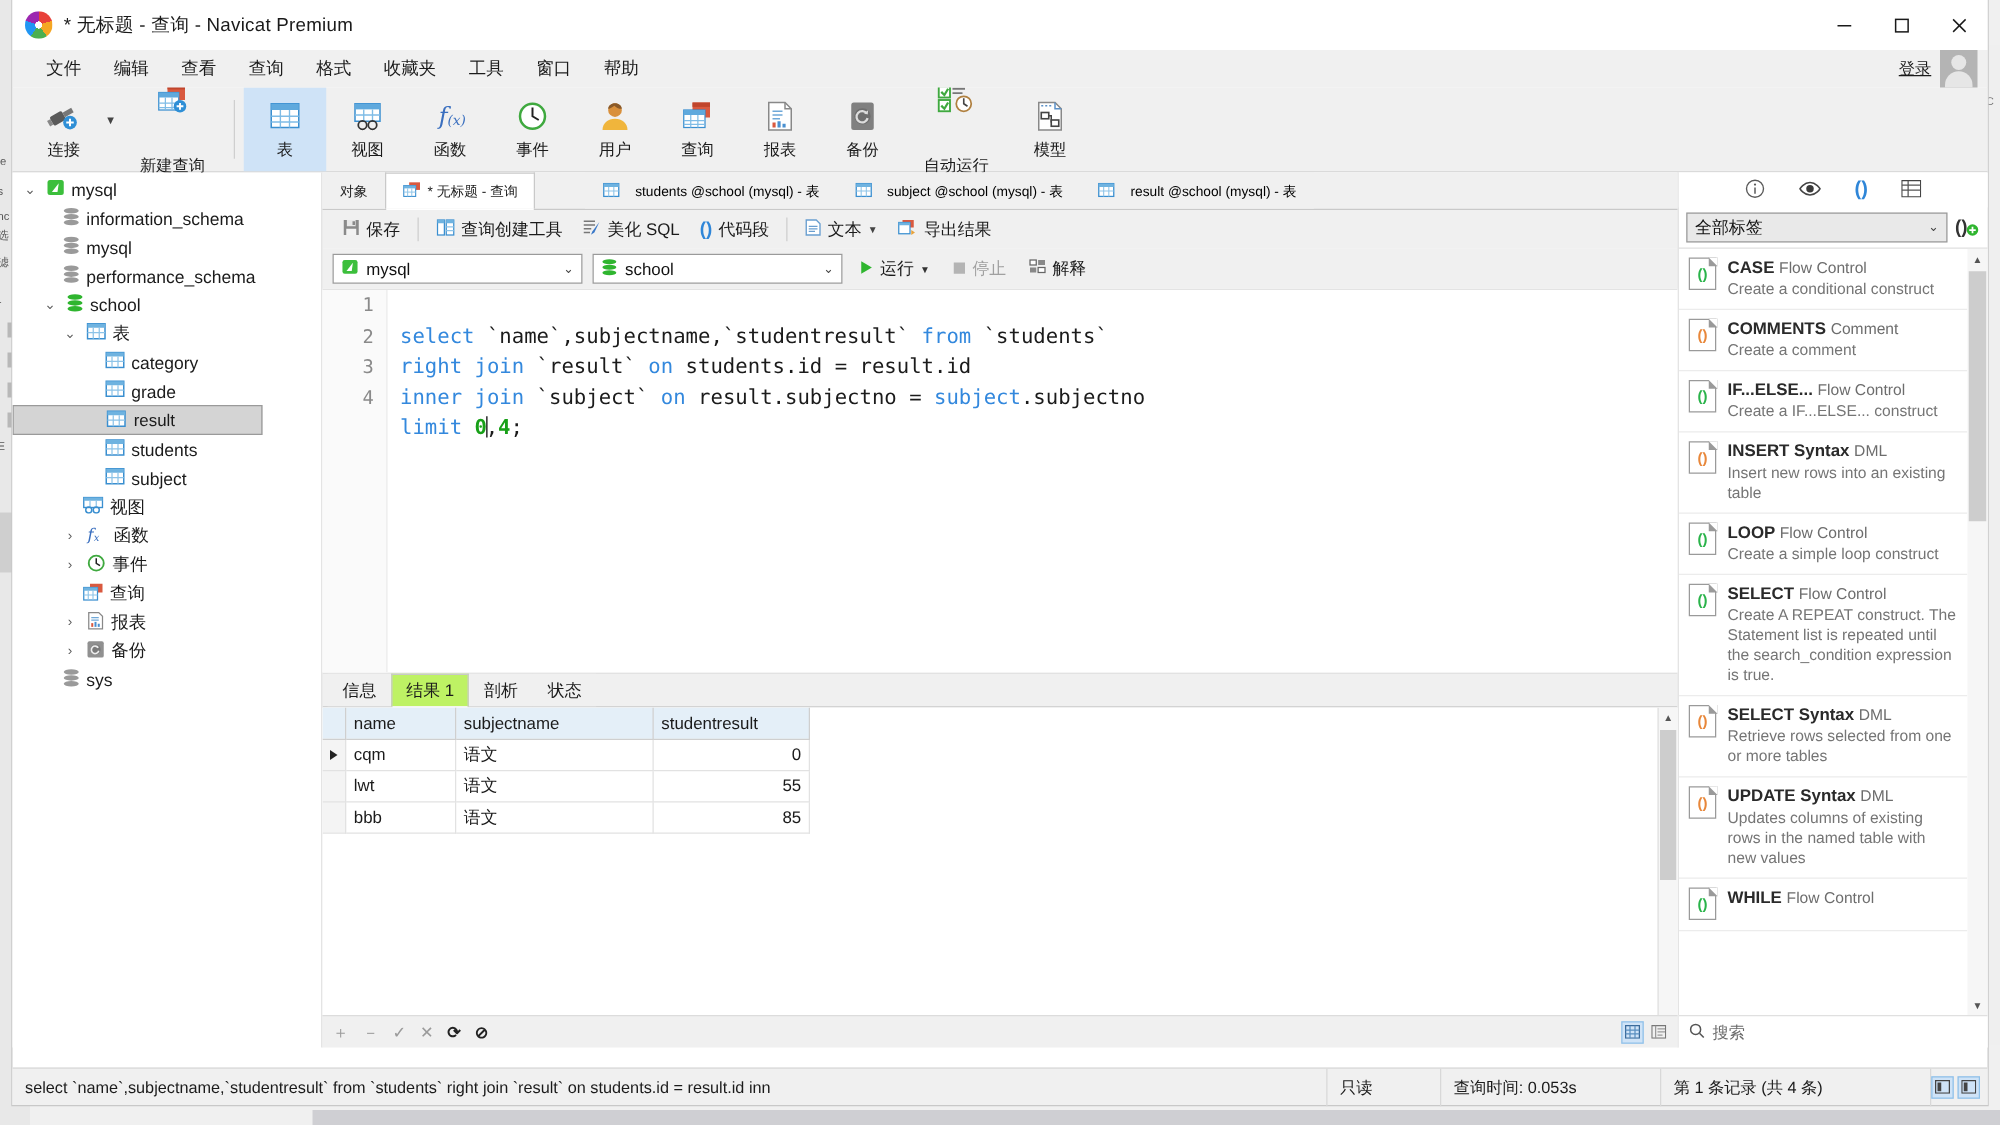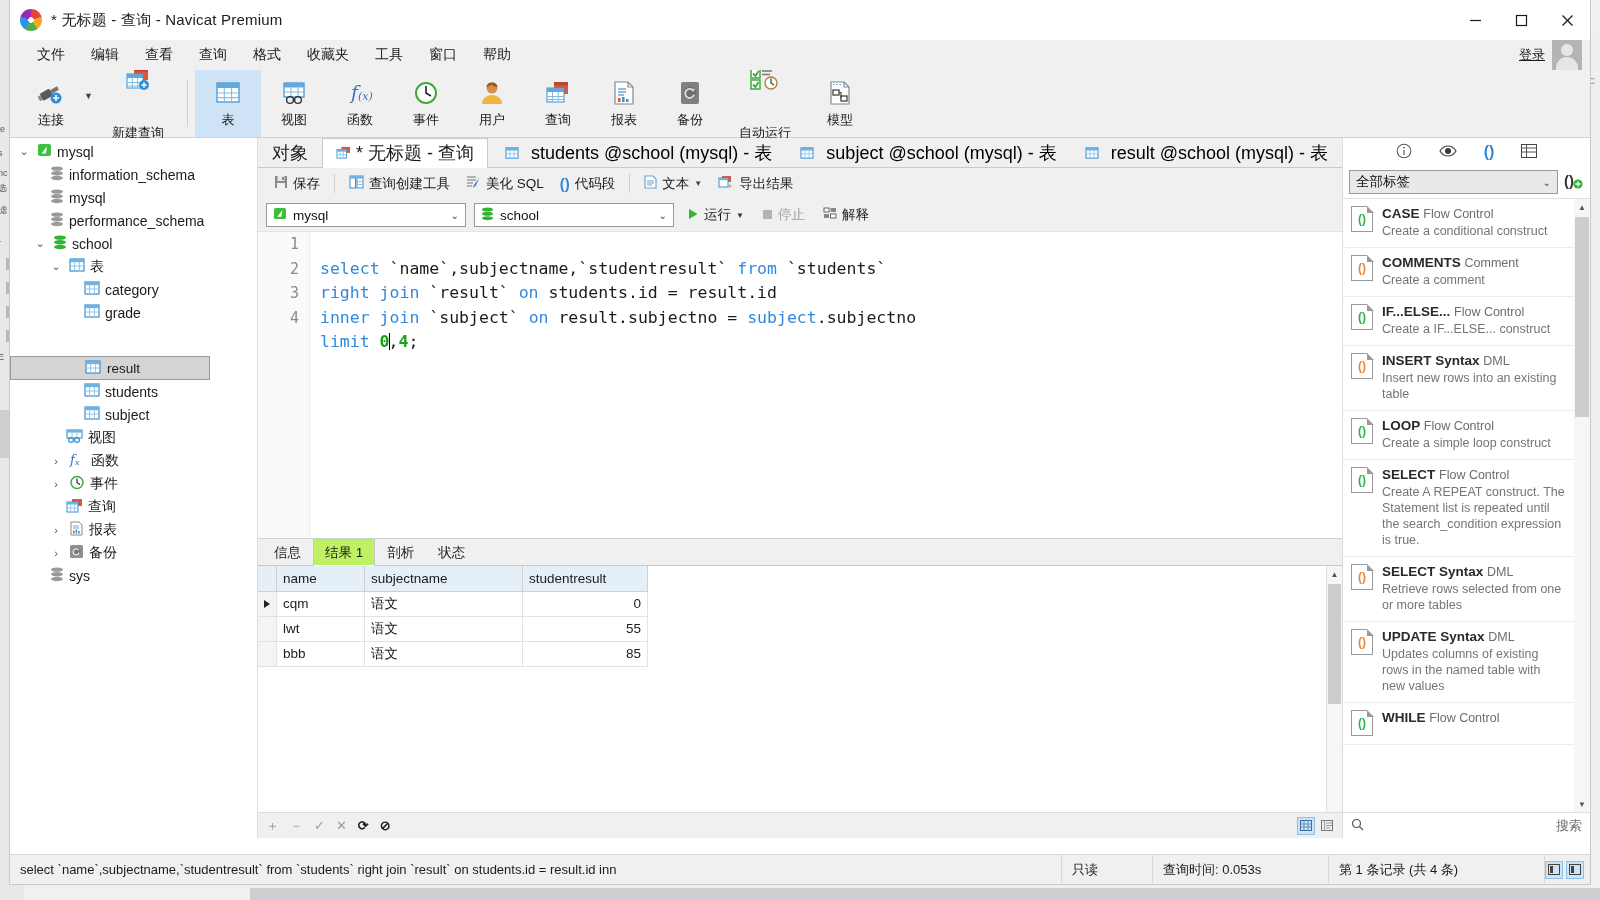--- a/index.html
+++ b/index.html
@@ -56,30 +56,30 @@
   .rb-sep { width:1px; background:#cfcfcf; margin:10px 7px; }
   .rb-caret { display:flex; align-items:center; color:#444; font-size:9px; padding:0 3px 16px 0; }
 
   
   .body { position:absolute; left:0; top:138px; right:0; bottom:46px; display:flex; }
 
   
   .sidebar { width:248px; background:#ffffff; border-right:1px solid #dcdcdc; overflow:hidden; position:relative; }
   .tree { padding-top:2px; font-size:14px; }
   .tnode { height:23px; display:flex; align-items:center; gap:5px; white-space:nowrap; cursor:default; }
-  .tnode.sel { background:#d4d4d4;margin-top:32px; }
+  .tnode.sel { background:#d4d4d4; }
   .tw { width:16px; display:flex; align-items:center; justify-content:center; color:#5a5a5a; font-size:11px; }
   .tlabel { color:#1b1b1b; }
 
   
   .content { flex:1; display:flex; flex-direction:column; min-width:0; background:#fff; }
 
   
   .tabrow { height:30px; background:#f0f0f0; display:flex; align-items:flex-end; border-bottom:1px solid #c9c9c9; position:relative; }
-  .tab { height:29px; display:flex; align-items:center; gap:5px; padding:0 13px; font-size:18px;
+  .tab { height:29px; display:flex; align-items:center; gap:5px; padding:0 13px; font-size:11px;
          color:#1b1b1b; background:#f0f0f0; border:1px solid transparent; border-bottom:none; white-space:nowrap; cursor:default; }
   .tab.active { background:#ffffff; border-color:#c9c9c9; position:relative; z-index:2; }
   .tab.active::after{content:"";position:absolute;left:0;right:0;bottom:-1px;height:1px;background:#fff;}
   .tab .tbi { flex:none; }
   .tab.gray { color:#000000;gap:12px; }
   .tabgap { width:40px; }
 
   
   .qtb { height:31px; background:#f0f0f0; display:flex; align-items:center; padding-left:8px; gap:0px; }
   .qb { display:flex; align-items:center; gap:5px; padding:3px 8px; font-size:13.5px; color:#1b1b1b; cursor:default; white-space:nowrap; }
@@ -149,21 +149,21 @@
      display:flex; align-items:center; justify-content:center; font-size:12px; font-weight:bold; }
   .snip .sdoc::after { content:""; position:absolute; right:-1.5px; top:-1.5px; border-width:0 7px 7px 0;
      border-style:solid; border-color:#fff #fff #9a9a9a transparent; }
   .snip .stxt { min-width:0; }
   .snip .stitle { font-size:13.5px; color:#2a2a2a; font-weight:bold; }
   .snip .stitle .cat { font-weight:normal; color:#6d6d6d; font-size:12.5px; }
   .snip .sdesc { font-size:12.5px; color:#757575; line-height:16px; margin-top:2px; }
   .snipscroll { position:absolute; right:0; top:0; bottom:0; width:16px; background:#f6f6f6; }
   .snipscroll .arrowbox { height:16px; display:flex;align-items:center;justify-content:center;color:#555;font-size:8px;}
   .snipscroll .thumb { position:absolute; left:1px; right:1px; top:18px; height:200px; background:#cdcdcd; }
-  .rp-search { height:26px; display:flex; align-items:center; gap:6px; padding:0 8px; border-top:1px solid #e0e0e0; background:#fff;justify-content:space-between; }
+  .rp-search { height:26px; display:flex; align-items:center; gap:6px; padding:0 8px; border-top:1px solid #e0e0e0; background:#fff; }
   .rp-search .ph { font-size:13px; color:#6a6a6a; }
 
   
   .statusbar { position:absolute; left:0; right:0; bottom:0; height:30px; background:#f0f0f0;
     border-top:1px solid #d8d8d8; display:flex; align-items:center; font-size:13px; color:#1b1b1b; }
   .sb-cell { padding:0 10px; height:30px; display:flex; align-items:center; white-space:nowrap; overflow:hidden; }
   .sb-sep { width:1px; height:30px; background:#d8d8d8; }
   .sb-sql { flex:1; min-width:0; }
   .sb-toggles { display:flex; gap:3px; padding-right:6px; }
   .sb-tog { width:18px;height:18px; display:flex;align-items:center;justify-content:center; background:#cfe3f7; border:1px solid #8fc0e8; }

